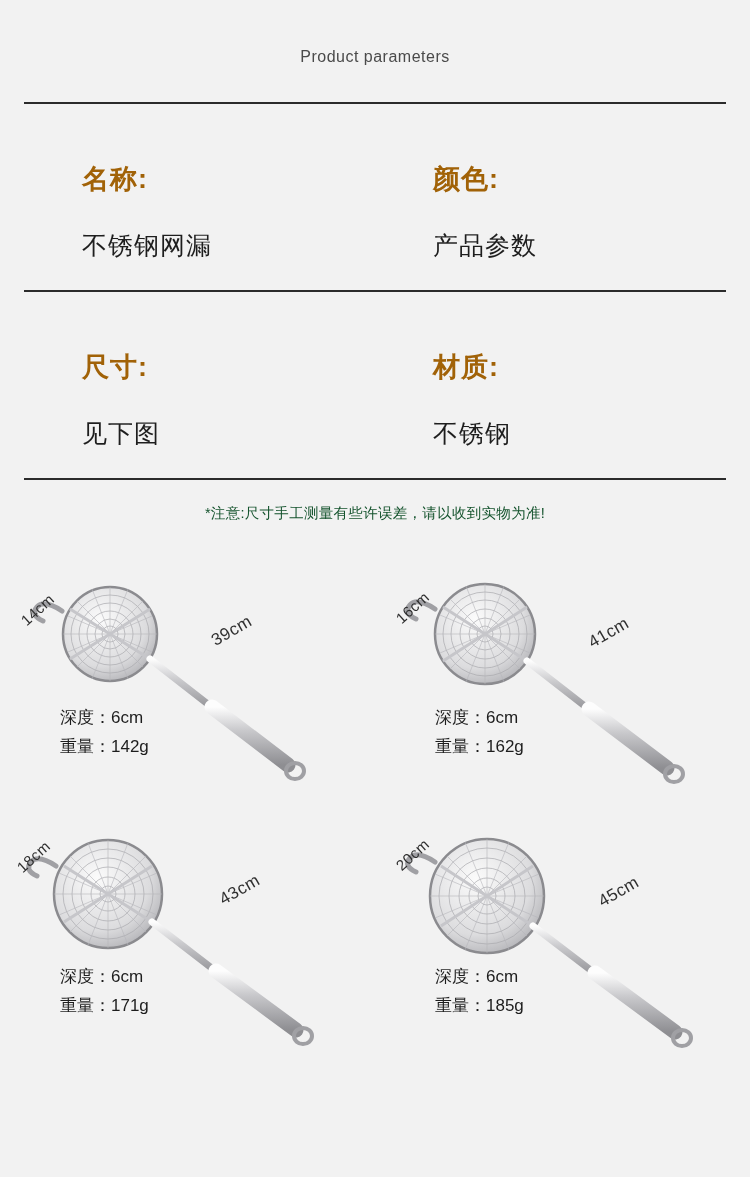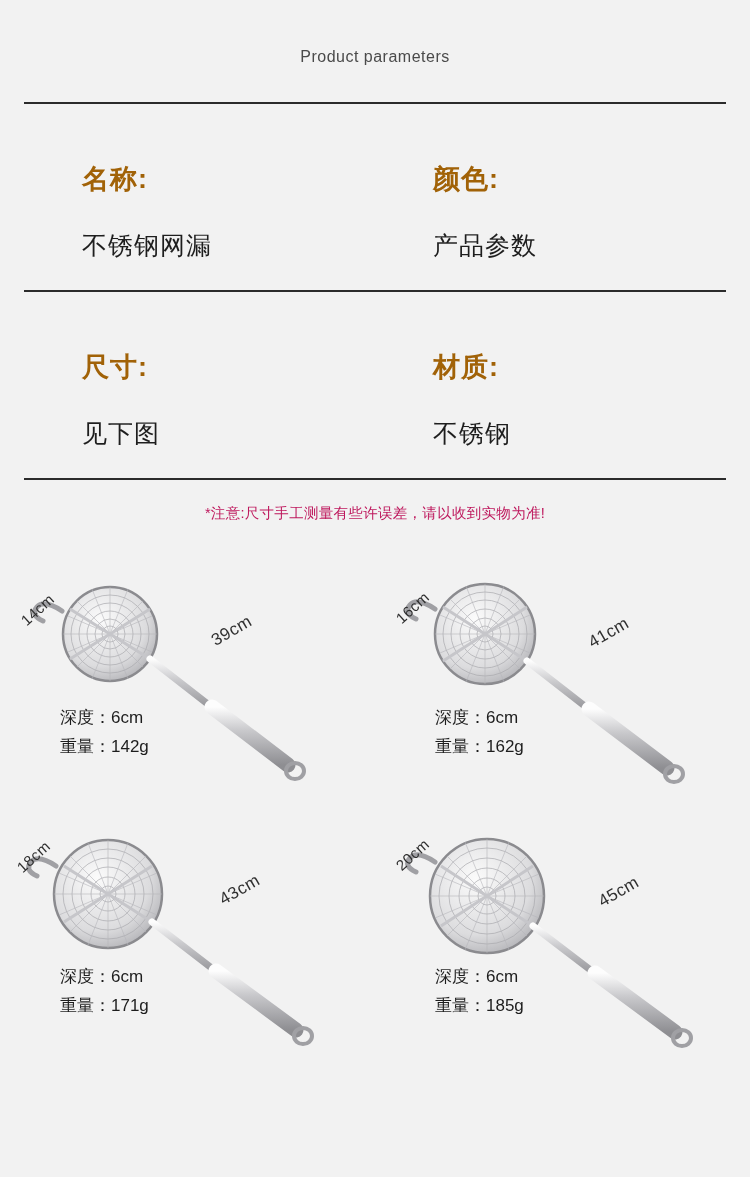--- a/index.html
+++ b/index.html
@@ -65,21 +65,21 @@
   .spec-value {
     margin-top: 32px;
     font-size: 25px;
     color: #1e1e1e;
     letter-spacing: 1px;
   }
 
   .note {
     text-align: center;
     font-size: 14.5px;
-    color: #be185d;
+    color: #14532d;
     margin-top: 24px;
     letter-spacing: 0.3px;
   }
 
   
   .grid {
     margin-top: 26px;
     display: grid;
     grid-template-columns: 1fr 1fr;
     grid-template-rows: 255px 255px;

